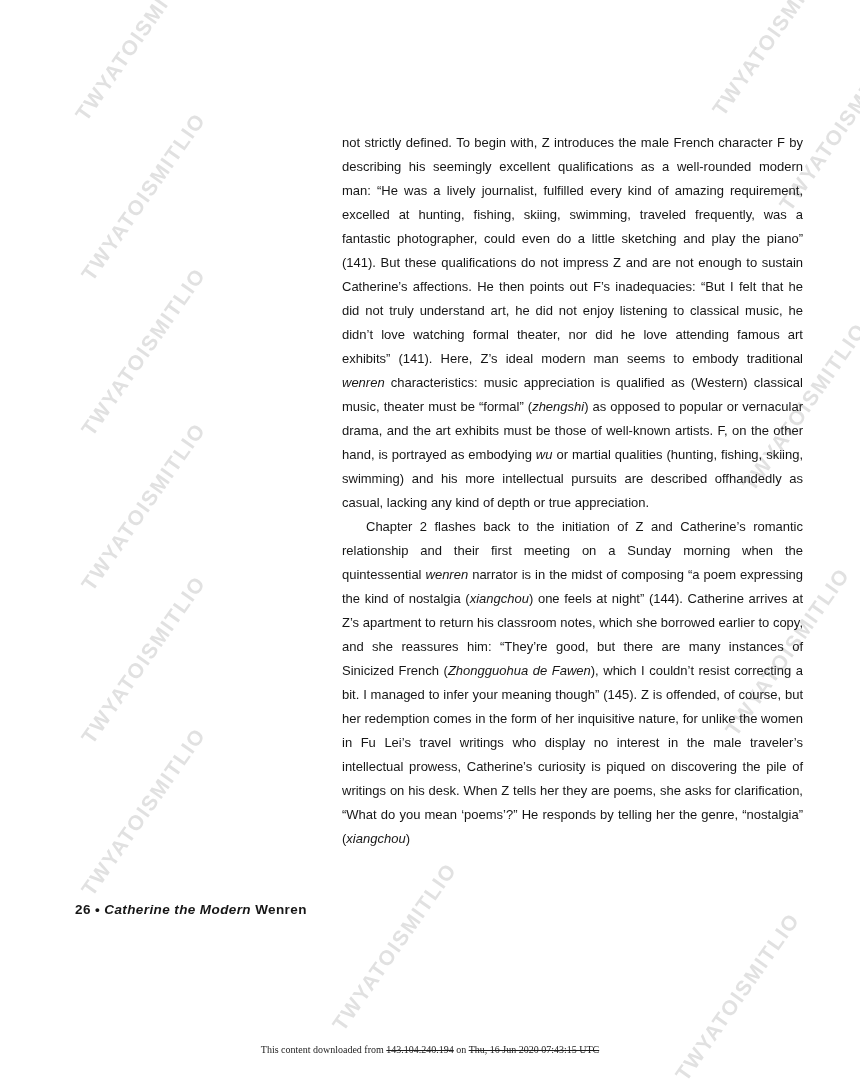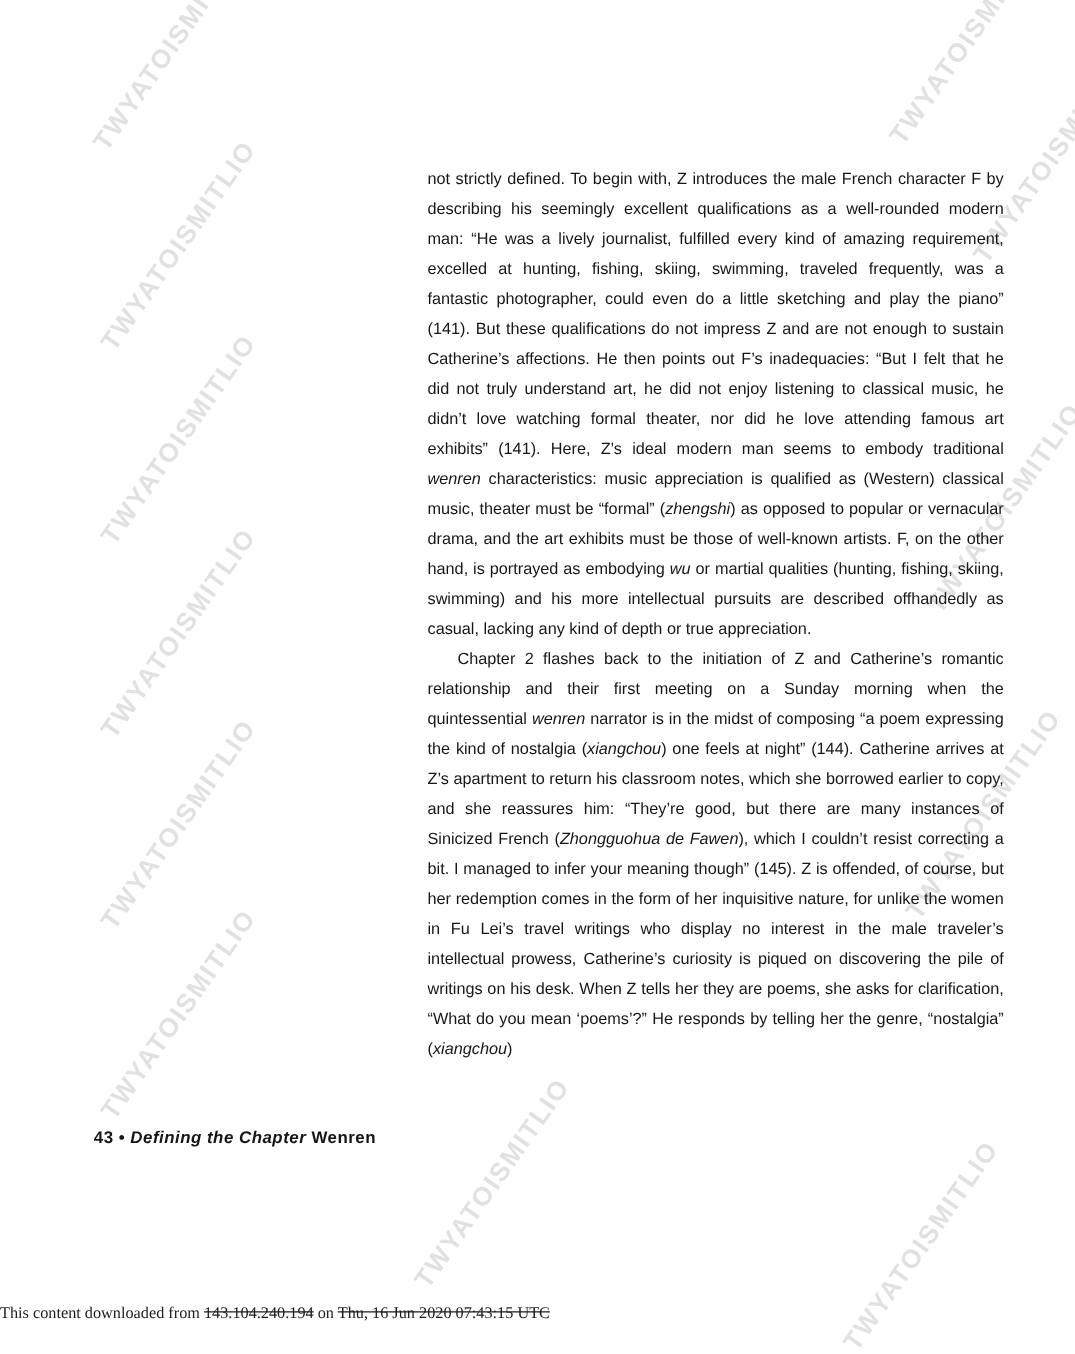--- a/index.html
+++ b/index.html
@@ -54,22 +54,23 @@
     z-index: 1;
   }
   .running-footer .title-italic { font-style: italic; }
 
   
   .jstor {
     position: absolute;
     left: 0;
     right: 0;
     top: 1042px;
+    text-align: center;
     font-family: "Liberation Serif", serif;
-    font-size: 13px;
+    font-size: 10px;
     line-height: 16px;
     color: #1d1d1d;
     z-index: 1;
   }
   .strike { text-decoration: line-through; }
 </style>
 </head>
 <body>
 
 <div class="page">
@@ -86,20 +87,20 @@
   <span class="wm" style="left:705px; top:395px;">TWYATOISMITLIO</span>
   <span class="wm" style="left:688px; top:640px;">TWYATOISMITLIO</span>
   <span class="wm" style="left:638px; top:985px;">TWYATOISMITLIO</span>
 
   <div class="body-text">
     <p><span>not strictly defined. To begin with, Z introduces the male French character F by describing his seemingly excellent qualifications as a well-rounded modern man: “He was a lively journalist, fulfilled every kind of amazing requirement, excelled at hunting, fishing, skiing, swimming, traveled frequently, was a fantastic photographer, could even do a little sketching and play the piano” (141). But these qualifications do not impress Z and are not enough to sustain Catherine’s affections. He then points out F’s inadequacies: “But I felt that he did not truly understand art, he did not enjoy listening to classical music, he didn’t love watching formal theater, nor did he love attending famous art exhibits” (141). Here, Z’s ideal modern man seems to embody traditional </span><span class="it">wenren</span><span> characteristics: music appreciation is qualified as (Western) classical music, theater must be “formal” (</span><span class="it">zhengshi</span><span>) as opposed to popular or vernacular drama, and the art exhibits must be those of well-known artists. F, on the other hand, is portrayed as embodying </span><span class="it">wu</span><span> or martial qualities (hunting, fishing, skiing, swimming) and his more intellectual pursuits are described offhandedly as casual, lacking any kind of depth or true appreciation.</span></p>
     <p class="indent"><span>Chapter 2 flashes back to the initiation of Z and Catherine’s romantic relationship and their first meeting on a Sunday morning when the quintessential </span><span class="it">wenren</span><span> narrator is in the midst of composing “a poem expressing the kind of nostalgia (</span><span class="it">xiangchou</span><span>) one feels at night” (144). Catherine arrives at Z’s apartment to return his classroom notes, which she borrowed earlier to copy, and she reassures him: “They’re good, but there are many instances of Sinicized French (</span><span class="it">Zhongguohua de Fawen</span><span>), which I couldn’t resist correcting a bit. I managed to infer your meaning though” (145). Z is offended, of course, but her redemption comes in the form of her inquisitive nature, for unlike the women in Fu Lei’s travel writings who display no interest in the male traveler’s intellectual prowess, Catherine’s curiosity is piqued on discovering the pile of writings on his desk. When Z tells her they are poems, she asks for clarification, “What do you mean ‘poems’?” He responds by telling her the genre, “nostalgia” (</span><span class="it">xiangchou</span><span>)</span></p>
   </div>
 
   <div class="running-footer">
-    <span>43 • </span><span class="title-italic">Defining the Chapter </span><span>Wenren</span>
+    <span>26 • </span><span class="title-italic">Catherine the Modern </span><span>Wenren</span>
   </div>
 
   <div class="jstor">
     <div><span>This content downloaded from </span><span class="strike">143.104.240.194</span><span> on </span><span class="strike">Thu, 16 Jun 2020 07:43:15 UTC</span></div>
   </div>
 
 </div>
 
 </body></html>

